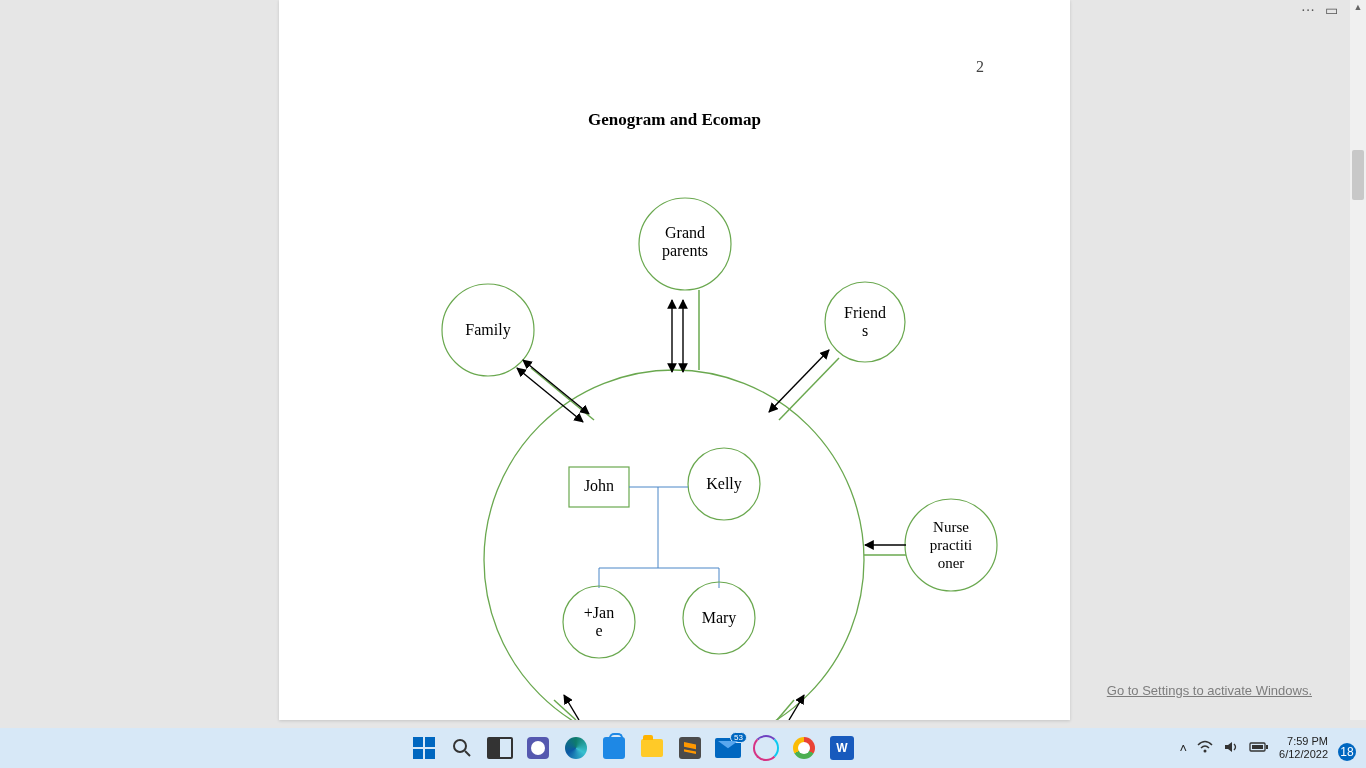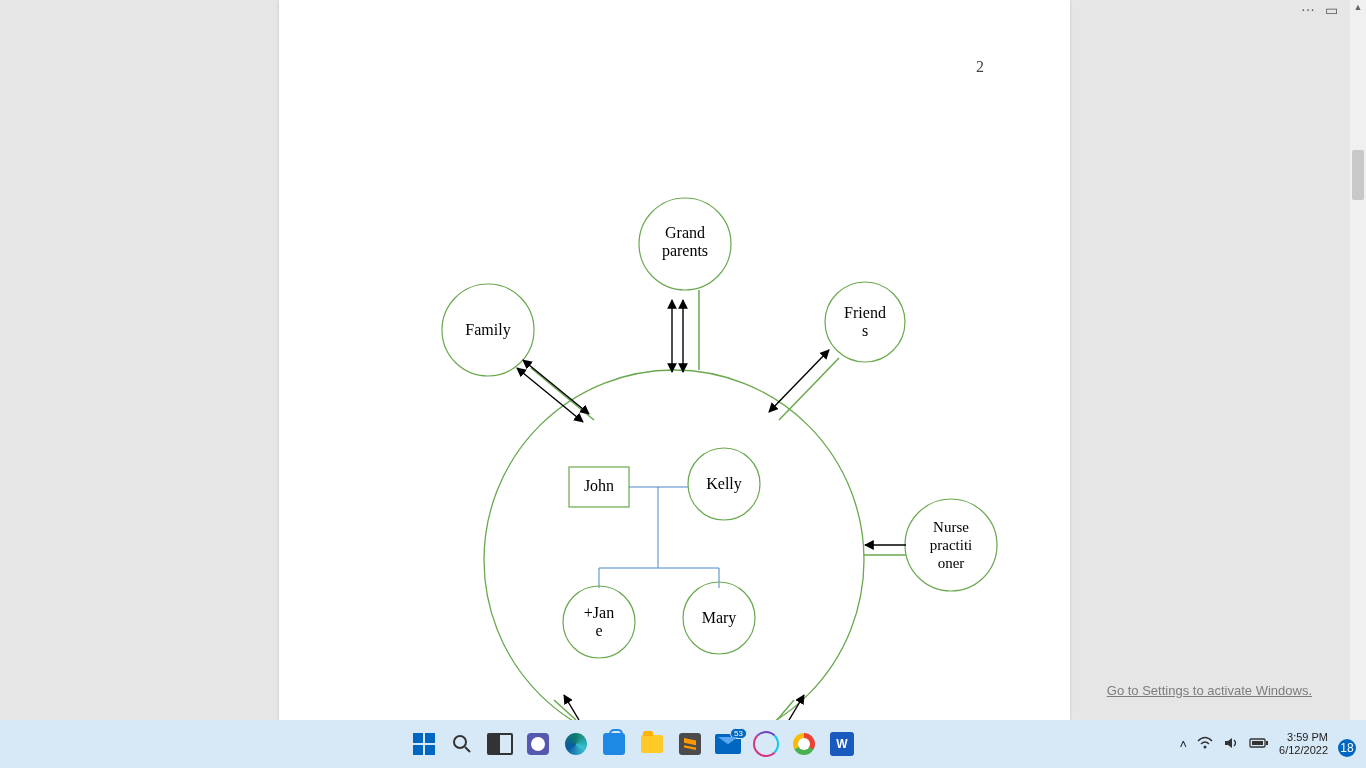--- a/index.html
+++ b/index.html
@@ -10,21 +10,21 @@
   .pg-num{position:absolute;right:86px;top:58px;font-size:16px;color:#444;}
   .doc-title{position:absolute;left:0;top:110px;width:100%;text-align:center;font-weight:bold;font-size:17px;color:#000;}
   svg.diagram{position:absolute;left:0;top:0;width:791px;height:720px;}
   .scroll-track{position:absolute;right:0;top:0;width:16px;height:720px;background:#f0f0f0;}
   .scroll-up{position:absolute;right:0;top:0;width:16px;height:14px;display:flex;align-items:center;justify-content:center;font-size:9px;color:#666;}
   .scroll-thumb{position:absolute;right:2px;top:150px;width:12px;height:50px;background:#c8c8c8;border-radius:2px;}
   .watermark{position:absolute;right:54px;bottom:70px;color:#8a8a8a;pointer-events:none;}
   .watermark .t1{font-size:22px;font-family:"Segoe UI",sans-serif;color:#7d7d7d;}
   .watermark .t2{font-size:13px;font-family:"Segoe UI",sans-serif;color:#7d7d7d;text-decoration:underline;}
   
-  .taskbar{position:absolute;left:0;bottom:0;width:1366px;height:48px;background:#d7e8f7;display:flex;align-items:center;font-family:"Segoe UI",sans-serif;justify-content:flex-end;}
+  .taskbar{position:absolute;left:0;bottom:0;width:1366px;height:40px;background:#d7e8f7;display:flex;align-items:center;font-family:"Segoe UI",sans-serif;justify-content:flex-end;}
   .tb-left{width:410px;}
   .tb-center{display:flex;align-items:center;gap:10px;}
   .tb-icon{width:28px;height:28px;border-radius:4px;display:flex;align-items:center;justify-content:center;position:relative;}
   .tb-right{margin-left:auto;display:flex;align-items:center;gap:10px;padding-right:10px;}
   .tb-clock{text-align:right;font-size:11px;line-height:13px;color:#222;}
   .badge-circ{width:18px;height:18px;border-radius:50%;background:#0067c0;color:#fff;font-size:12px;display:flex;align-items:center;justify-content:center;margin-top:8px;}
   .tb-small{font-size:13px;color:#222;}
   .win-logo{width:22px;height:22px;display:grid;grid-template-columns:1fr 1fr;grid-template-rows:1fr 1fr;gap:2px;}
   .win-logo div{background:#0067c0;}
   .folder-ic{width:22px;height:18px;background:#ffca28;border-radius:2px;position:relative;}
@@ -58,20 +58,21 @@
     <span>✕</span>
   </div>
 
   <div class="scroll-track">
     <div class="scroll-up">▲</div>
     <div class="scroll-thumb"></div>
   </div>
 
   <div class="page">
     <div class="pg-num">2</div>
+    <div class="doc-title">Genogram and Ecomap</div>
 
     <svg class="diagram" viewBox="0 0 791 720">
       <defs>
         <marker id="arr" viewBox="0 0 10 10" refX="9" refY="5" markerWidth="7" markerHeight="7" orient="auto-start-reverse">
           <path d="M 0 0 L 10 5 L 0 10 z" fill="#000"></path>
         </marker>
       </defs>
 
       <circle cx="395" cy="560" r="190" fill="none" stroke="#6aa84f" stroke-width="1.3"></circle>
 
@@ -197,20 +198,20 @@
       <span class="tb-small"><svg width="16" height="14" viewBox="0 0 16 14">
             <path d="M2 5 L5 5 L9 2 L9 12 L5 9 L2 9 Z" fill="#333"></path>
             <path d="M11 4 Q14 7 11 10" fill="none" stroke="#333" stroke-width="1.3"></path>
           </svg></span>
       <span class="tb-small"><svg width="20" height="12" viewBox="0 0 20 12">
             <rect x="1" y="2" width="15" height="8" rx="1" fill="none" stroke="#333" stroke-width="1.3"></rect>
             <rect x="17" y="4" width="2" height="4" fill="#333"></rect>
             <rect x="3" y="4" width="11" height="4" fill="#333"></rect>
           </svg></span>
       <div class="tb-clock">
-        <div>3:59 PM</div>
+        <div>7:59 PM</div>
         <div>6/12/2022</div>
       </div>
       <div class="badge-circ">18</div>
     </div>
   </div>
 
 </div>
 
 </body></html>

